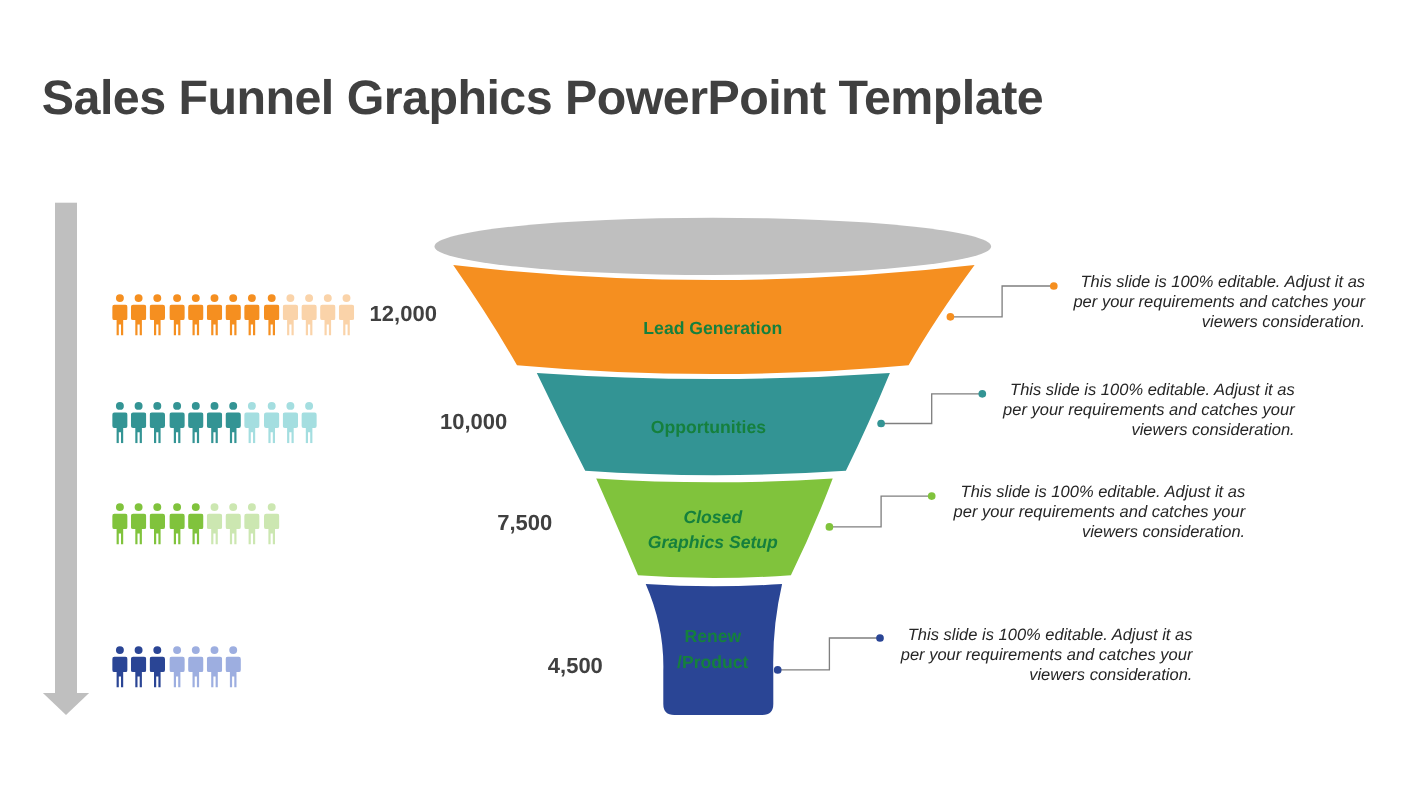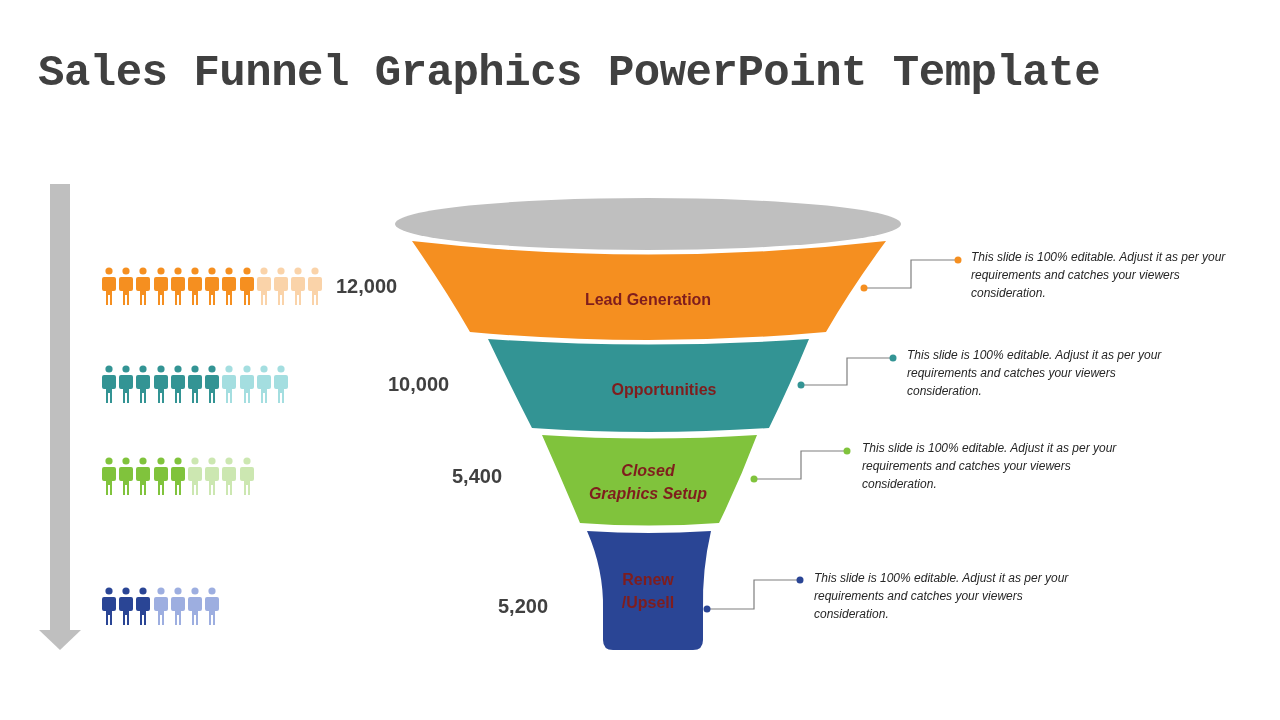--- a/index.html
+++ b/index.html
@@ -1,29 +1,29 @@
 <!DOCTYPE html>
 <html><head>
 <meta charset="utf-8">
 <style>
   html, body { margin:0; padding:0; }
   body { width:1280px; height:720px; background:#ffffff; position:relative; overflow:hidden;
          font-family:"Liberation Sans", sans-serif; }
-  .title { position:absolute; left:38px; top:48px; font-size:44px; font-weight:bold; color:#404040;
-           letter-spacing:-0.5px; white-space:nowrap; font-family:Liberation Mono, monospace; }
+  .title { position:absolute; left:38px; top:65px; font-size:44px; font-weight:bold; color:#404040;
+           letter-spacing:-0.5px; white-space:nowrap; font-family:Liberation Sans, sans-serif; }
   .arrow { position:absolute; left:38px; top:184px; width:44px; height:468px; }
   .people-row { position:absolute; left:102px; display:flex; gap:3.2px; }
   .person { width:14px; height:38px; }
   .value { position:absolute; font-size:20px; font-weight:bold; color:#404040; text-align:left; width:90px;
            font-family:"Liberation Sans", sans-serif; }
   .funnel { position:absolute; left:0; top:0; width:1280px; height:720px; }
-  .stage-label { position:absolute; color:#7f1d1d; font-weight:bold; font-size:16px; text-align:center;
+  .stage-label { position:absolute; color:#15803d; font-weight:bold; font-size:16px; text-align:center;
                  line-height:23px; font-family:"Liberation Sans", sans-serif; }
-  .callout { position:absolute; font-style:italic; font-size:12px; color:#262626; line-height:18px;
-             width:270px; font-family:"Liberation Sans", sans-serif; }
+  .callout { position:absolute; font-style:italic; font-size:15px; color:#262626; line-height:18px;
+             width:270px; font-family:"Liberation Sans", sans-serif;text-align:right; }
   .connectors { position:absolute; left:0; top:0; width:1280px; height:720px; pointer-events:none; }
 </style>
 </head>
 <body>
 
 <div class="title">Sales Funnel Graphics PowerPoint Template</div>
 
 <svg class="arrow" viewBox="0 0 44 468">
   <rect x="12" y="0" width="20" height="446" fill="#BFBFBF"></rect>
   <polygon points="1,446 43,446 22,466" fill="#BFBFBF"></polygon>
@@ -192,45 +192,45 @@
       <circle cx="7" cy="4" r="3.6" fill="#9DAEE0"></circle>
       <path d="M2,10 L12,10 Q14,10 14,12 L14,22 Q14,24 12,24 L10,24 L10,38 L8,38 L8,28 L6,28 L6,38 L4,38 L4,24 L2,24 Q0,24 0,22 L0,12 Q0,10 2,10 Z" fill="#9DAEE0"></path>
     </svg>
     <svg viewBox="0 0 14 38" class="person">
       <circle cx="7" cy="4" r="3.6" fill="#9DAEE0"></circle>
       <path d="M2,10 L12,10 Q14,10 14,12 L14,22 Q14,24 12,24 L10,24 L10,38 L8,38 L8,28 L6,28 L6,38 L4,38 L4,24 L2,24 Q0,24 0,22 L0,12 Q0,10 2,10 Z" fill="#9DAEE0"></path>
     </svg>
   </div>
 
 <div class="value" style="left:336px; top:275px;">12,000</div>
-<div class="value" style="left:388px; top:373px;">10,000</div>
-<div class="value" style="left:452px; top:465px;">5,400</div>
-<div class="value" style="left:498px; top:595px;">5,200</div>
+<div class="value" style="left:400px; top:373px;">10,000</div>
+<div class="value" style="left:452px; top:465px;">7,500</div>
+<div class="value" style="left:498px; top:595px;">4,500</div>
 
 <svg class="funnel" viewBox="0 0 1280 720">
   <ellipse cx="648" cy="224" rx="253" ry="26" fill="#BFBFBF"></ellipse>
   <path d="M412,241 Q648,268 886,241 Q850,290 826,332 Q648,348 470,332 Q446,290 412,241 Z" fill="#F58F20"></path>
   <path d="M488,339 Q648,350 809,339 Q790,385 769,428 Q648,436 532,428 Q510,385 488,339 Z" fill="#339494"></path>
   <path d="M542,435 Q648,442 757,435 Q740,480 719,523 Q648,528 580,523 Q562,480 542,435 Z" fill="#80C33C"></path>
   <path d="M587,531 Q648,535 711,531 Q702,570 703,610 L703,640 Q703,650 693,650 L613,650 Q603,650 603,640 L603,610 Q604,570 587,531 Z" fill="#2A4595"></path>
 </svg>
 
 <div class="stage-label" style="left:548px; top:288px; width:200px;">
   <span>Lead Generation</span>
 </div>
-<div class="stage-label" style="left:564px; top:378px; width:200px;">
+<div class="stage-label" style="left:544px; top:378px; width:200px;">
   <span>Opportunities</span>
 </div>
 <div class="stage-label" style="left:568px; top:459px; width:160px;font-style:italic;">
   <div>Closed</div>
   <div>Graphics Setup</div>
 </div>
 <div class="stage-label" style="left:598px; top:568px; width:100px;">
   <div>Renew</div>
-  <div>/Upsell</div>
+  <div>/Product</div>
 </div>
 
 <svg class="connectors" viewBox="0 0 1280 720">
   <g fill="none" stroke="#7F7F7F" stroke-width="1.2">
     <polyline points="864,288 911,288 911,260 958,260"></polyline>
     <polyline points="801,385 847,385 847,358 893,358"></polyline>
     <polyline points="754,479 801,479 801,451 847,451"></polyline>
     <polyline points="707,609 754,609 754,580 800,580"></polyline>
   </g>
   <circle cx="864" cy="288" r="3.5" fill="#F58F20"></circle>

